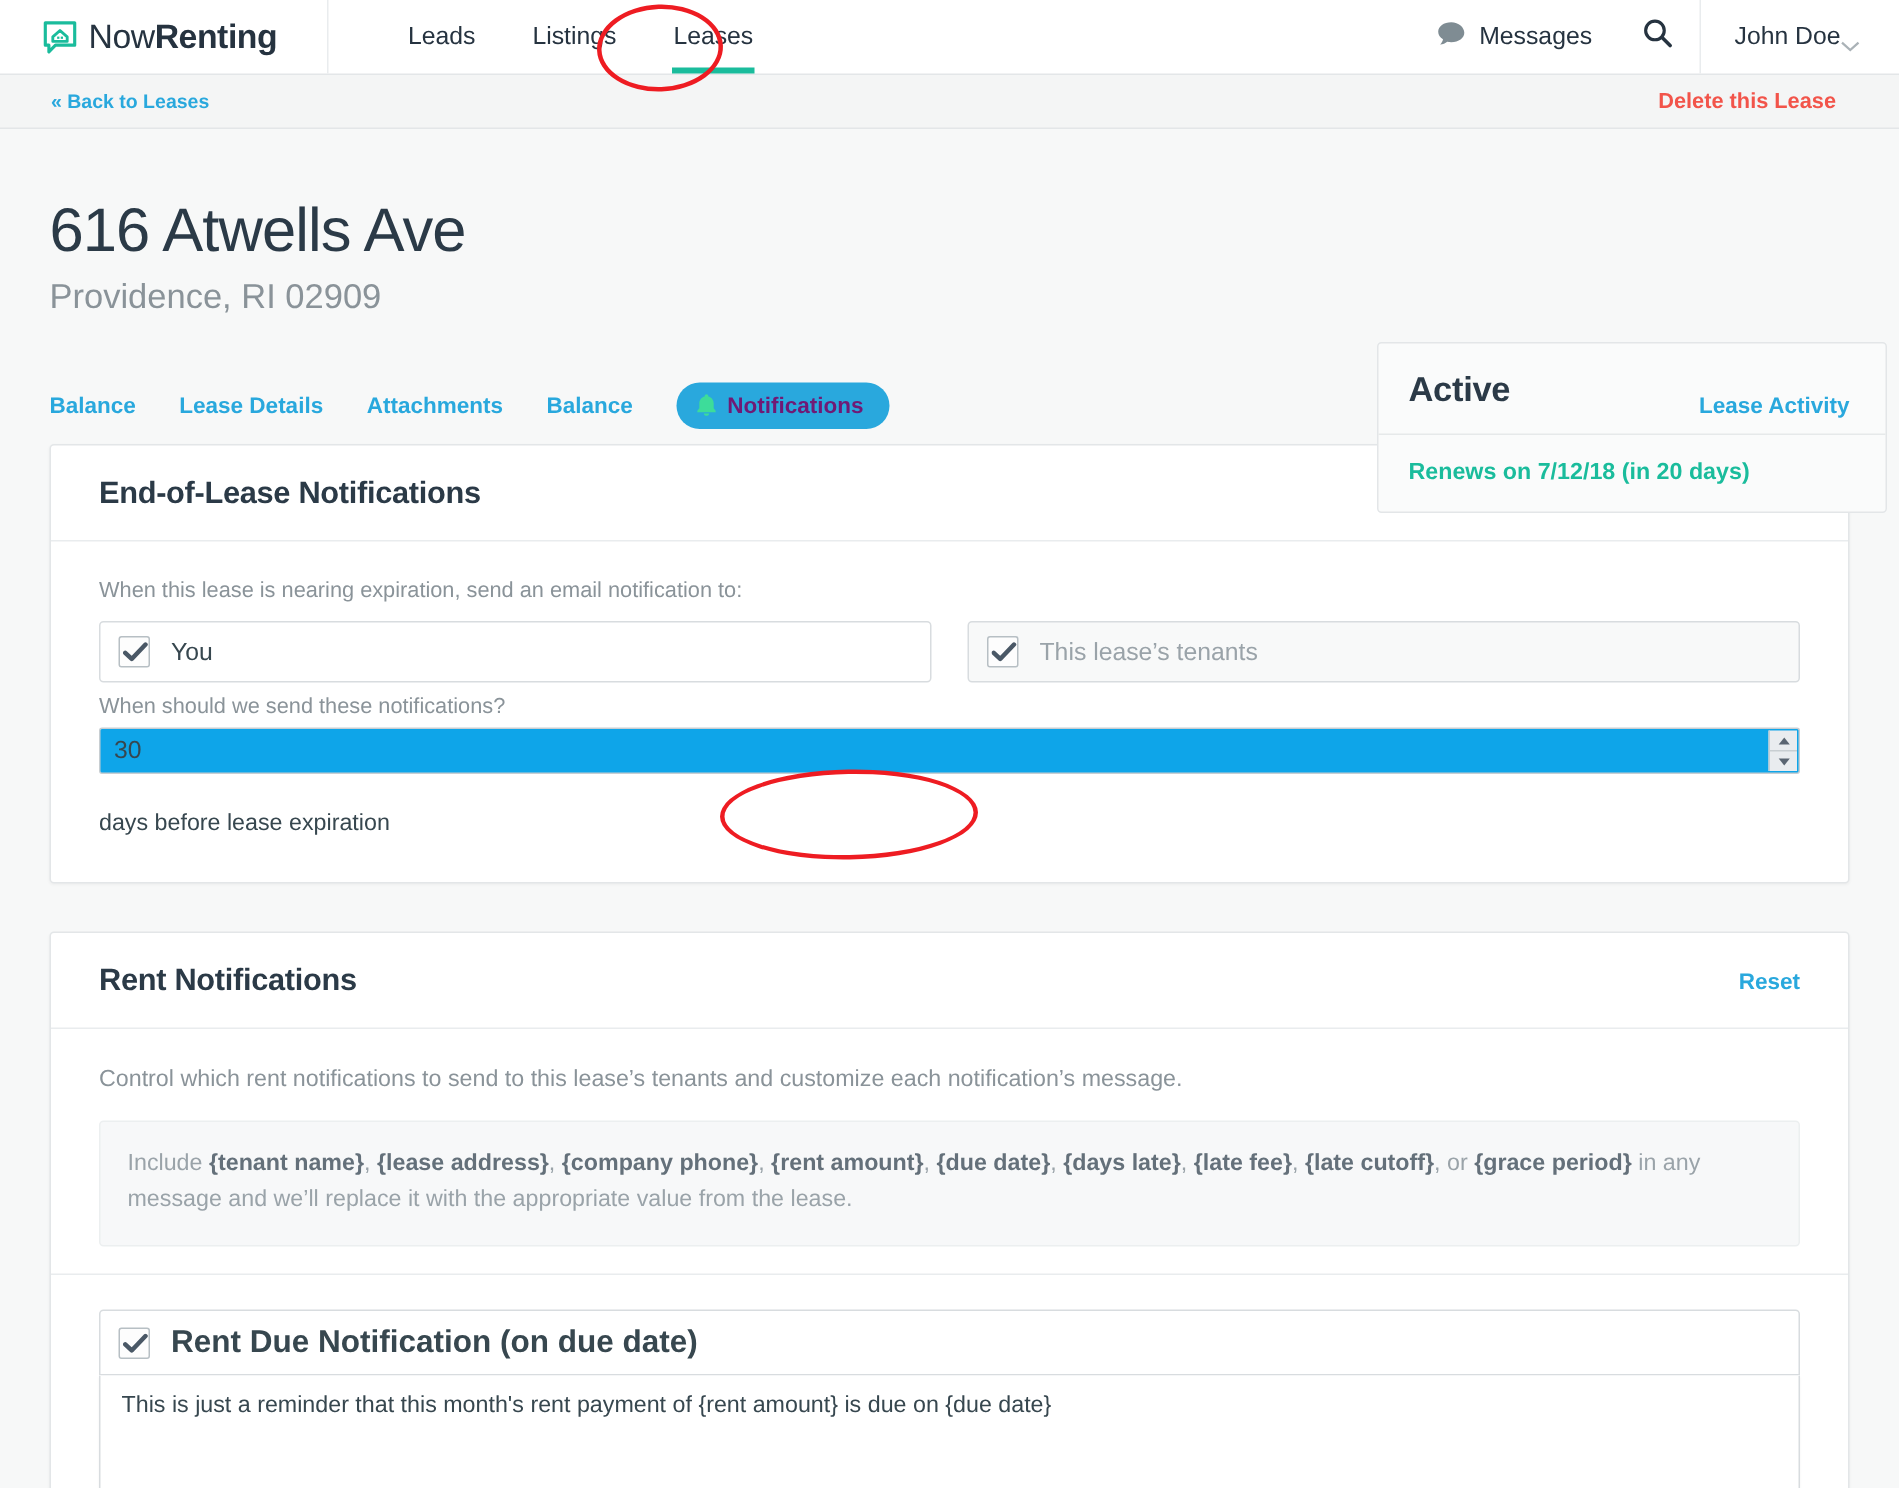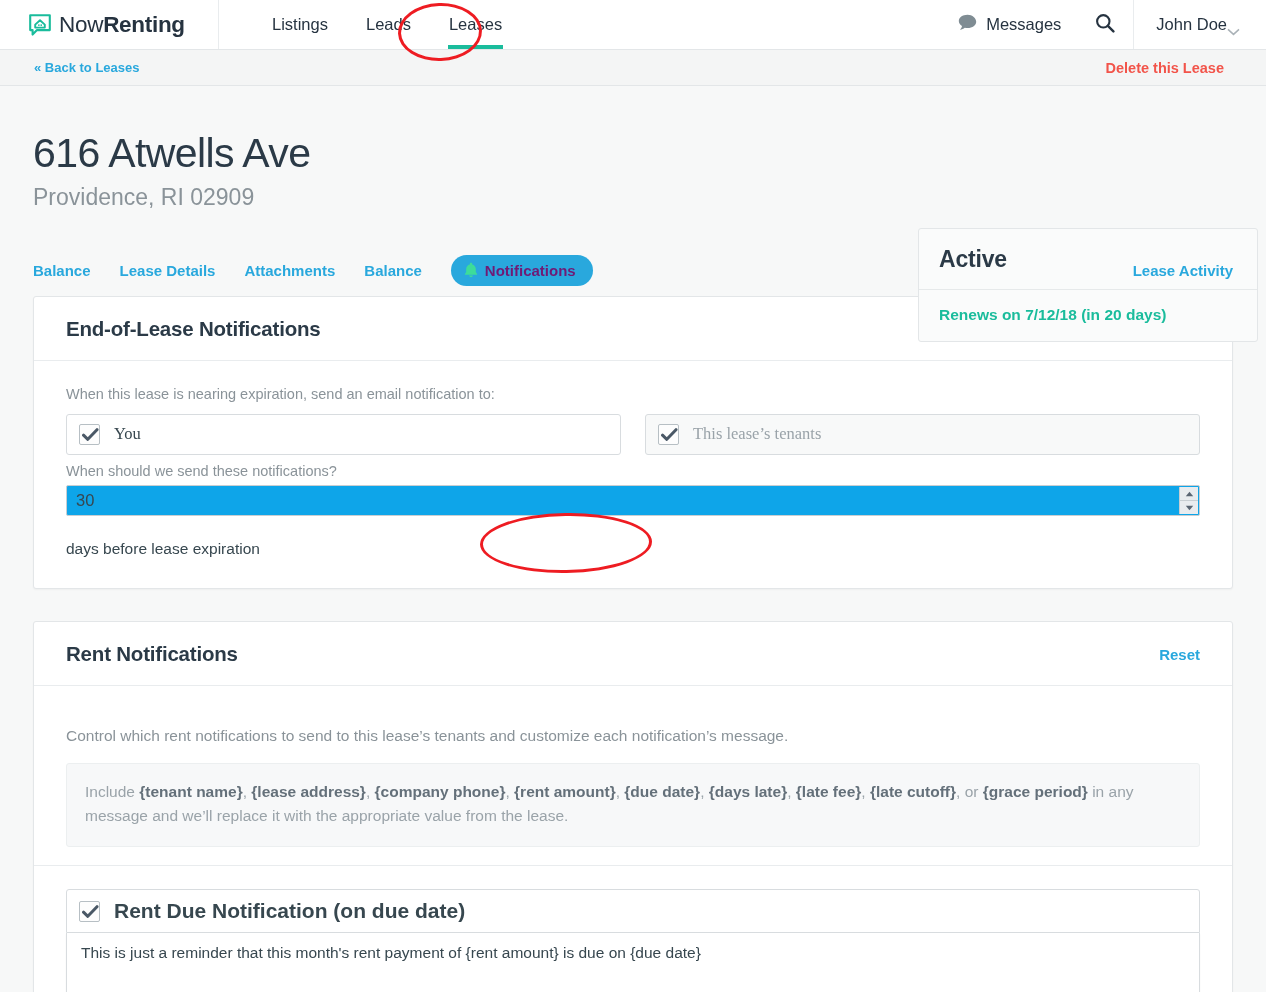--- a/index.html
+++ b/index.html
@@ -102,26 +102,26 @@
   }
   .panel-head {
     padding:20px 32px 19px; border-bottom:1px solid #e9ecee;
     display:flex; align-items:center;
   }
   .panel-head h2 { margin:0; font-size:20.5px; font-weight:bold; color:#2b3a47; letter-spacing:-0.2px; }
   .panel-head .reset { margin-left:auto; font-size:15px; font-weight:bold; color:#29a8dd; cursor:pointer; }
   .panel-body { padding:25px 32px 30px; }
 
   .helptext { font-size:14.5px; color:#8a9399; margin:0 0 12px; }
-  .helptext2 { font-size:15.5px; color:#8a9399; margin:16px 0 18px; }
+  .helptext2 { font-size:15.5px; color:#8a9399; margin:0 0 18px; }
 
   .cbrow { display:flex; gap:24px; }
   .cbbox {
     flex:1; border:1px solid #d8dcdf; border-radius:3px; background:#ffffff;
-    display:flex; align-items:flex-start; padding:9px 12px; cursor:pointer;font-family:Liberation Serif, serif;
+    display:flex; align-items:flex-end; padding:9px 12px; cursor:pointer;
   }
   .cbbox.muted { background:#f8f9f9; }
   .cbbox.muted .cblabel { color:#9aa3a9; }
   .checkbox {
     width:21px; height:21px; border:1px solid #b7bfc4; border-radius:2px;
     background:#fdfdfd; position:relative; flex:0 0 auto;
   }
   .checkbox svg { position:absolute; left:2px; top:3px; }
   .cblabel { font-size:16.5px; color:#37474f; margin-left:14px; }
 
@@ -182,22 +182,22 @@
         <path d="M2.2 2.2 H21.8 V17.1 H9.0 L4.6 21.6 V17.1 H2.2 Z" fill="none" stroke="#1abc9c" stroke-width="2.1" stroke-linejoin="round"></path>
         <path d="M7.2 11.6 L12 7.3 L16.8 11.6 V14.6 H7.2 Z" fill="none" stroke="#1abc9c" stroke-width="1.9" stroke-linejoin="round"></path>
         <rect x="10.1" y="11.4" width="1.5" height="1.5" fill="#1abc9c"></rect>
         <rect x="12.5" y="11.4" width="1.5" height="1.5" fill="#1abc9c"></rect>
       </svg>
     </span>
     <span class="brand-text"><span class="n">Now</span><span class="b">Renting</span></span>
   </div>
 
   <div class="mainnav">
+    <div class="navitem">Leads</div>
     <div class="navitem">Listings</div>
-    <div class="navitem">Leads</div>
     <div class="navitem active">Leases</div>
   </div>
 
   <div class="topright">
     <div class="messages">
       <span>
         <svg width="19" height="17" viewBox="0 0 19 17">
           <path d="M9.5 0.8C4.5 0.8 0.8 3.6 0.8 7.1c0 2.0 1.2 3.8 3.2 5.0-0.2 1.2-0.9 2.6-2.0 3.6 1.9-0.2 3.6-0.9 4.8-1.9 0.9 0.2 1.8 0.3 2.7 0.3 5.0 0 8.7-2.8 8.7-6.3S14.5 0.8 9.5 0.8z" fill="#7f8c93"></path>
         </svg>
       </span>

